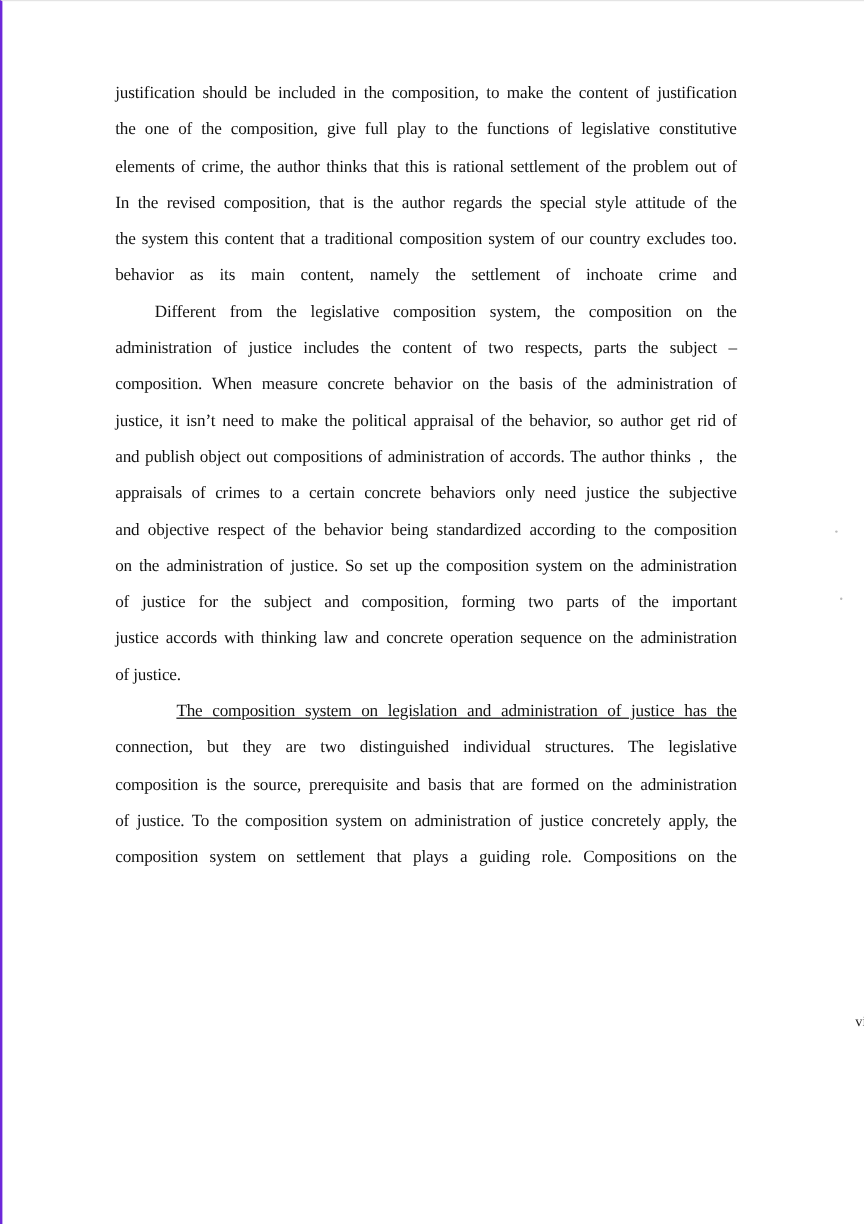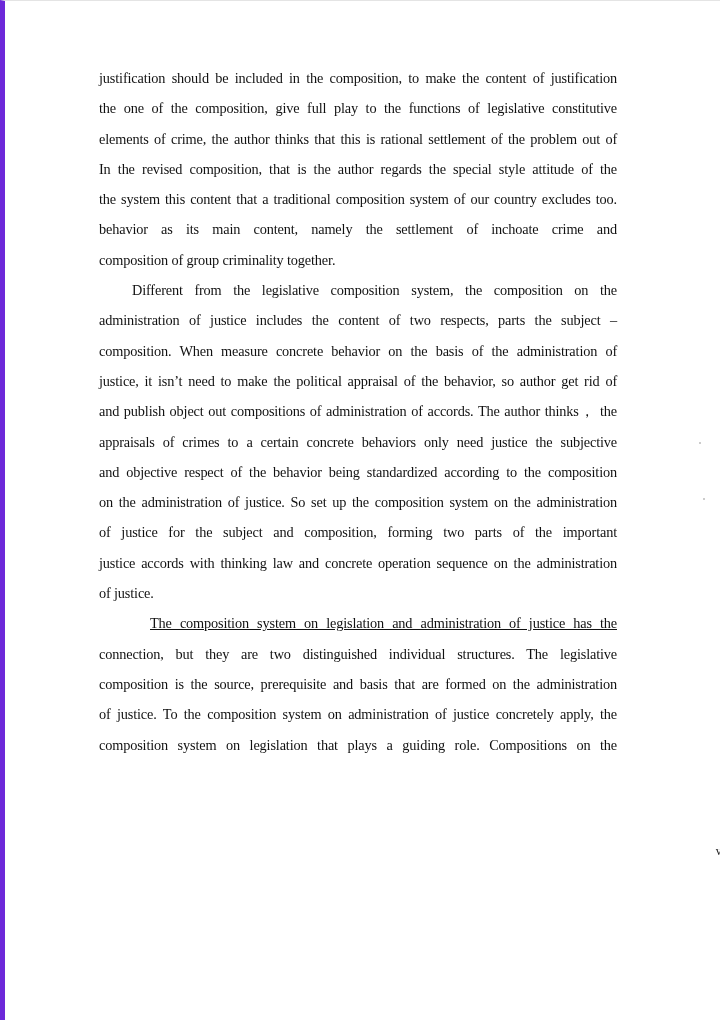--- a/index.html
+++ b/index.html
@@ -15,21 +15,21 @@
       font-family: "Liberation Serif", "DejaVu Serif", serif;
       color: #111111;
     }
     .page {
       position: absolute;
       left: 0;
       top: 0;
       width: 720px;
       height: 1020px;
       background: #ffffff;
-      border-left: 5px solid #6d28d9;
+      border-left: 2px solid #6d28d9;
       border-top: 1px solid #e4e4e4;
       box-sizing: border-box;
     }
     .text-body {
       position: absolute;
       left: 94px;
       top: 62px;
       width: 518px;
     }
     .line {
@@ -74,38 +74,37 @@
 
 <div class="page">
   <div class="text-body">
 
     <span class="line">justification should be included in the composition, to make the content of justification</span>
     <span class="line">the one of the composition, give full play to the functions of legislative constitutive</span>
     <span class="line">elements of crime, the author thinks that this is rational settlement of the problem out of</span>
     <span class="line">In the revised composition, that is the author regards the special style attitude of the</span>
     <span class="line">the system this content that a traditional composition system of our country excludes too.</span>
     <span class="line">behavior as its main content, namely the settlement of inchoate crime and</span>
-    <span class="line last">composition of group criminality together.</span>
 
     <span class="line indent">Different from the legislative composition system, the composition on the</span>
     <span class="line">administration of justice includes the content of two respects, parts the subject –</span>
     <span class="line">composition. When measure concrete behavior on the basis of the administration of</span>
     <span class="line">justice, it isn’t need to make the political appraisal of the behavior, so author get rid of</span>
     <span class="line">and publish object out compositions of administration of accords. The author thinks， the</span>
     <span class="line">appraisals of crimes to a certain concrete behaviors only need justice the subjective</span>
     <span class="line">and objective respect of the behavior being standardized according to the composition</span>
     <span class="line">on the administration of justice. So set up the composition system on the administration</span>
     <span class="line">of justice for the subject and composition, forming two parts of the important</span>
     <span class="line">justice accords with thinking law and concrete operation sequence on the administration</span>
     <span class="line last">of justice.</span>
 
     <span class="line indent2">The composition system on legislation and administration of justice has the</span>
     <span class="line">connection, but they are two distinguished individual structures. The legislative</span>
     <span class="line">composition is the source, prerequisite and basis that are formed on the administration</span>
     <span class="line">of justice. To the composition system on administration of justice concretely apply, the</span>
-    <span class="line">composition system on legislation that plays a guiding role. Compositions on the</span>
+    <span class="line">composition system on settlement that plays a guiding role. Compositions on the</span>
   </div>
 
   <div class="page-number">vi</div>
 
   <span class="specks" style="left:694px; top:441px;"></span>
   <span class="specks" style="left:698px; top:497px;"></span>
 </div>
 
 </body></html>

